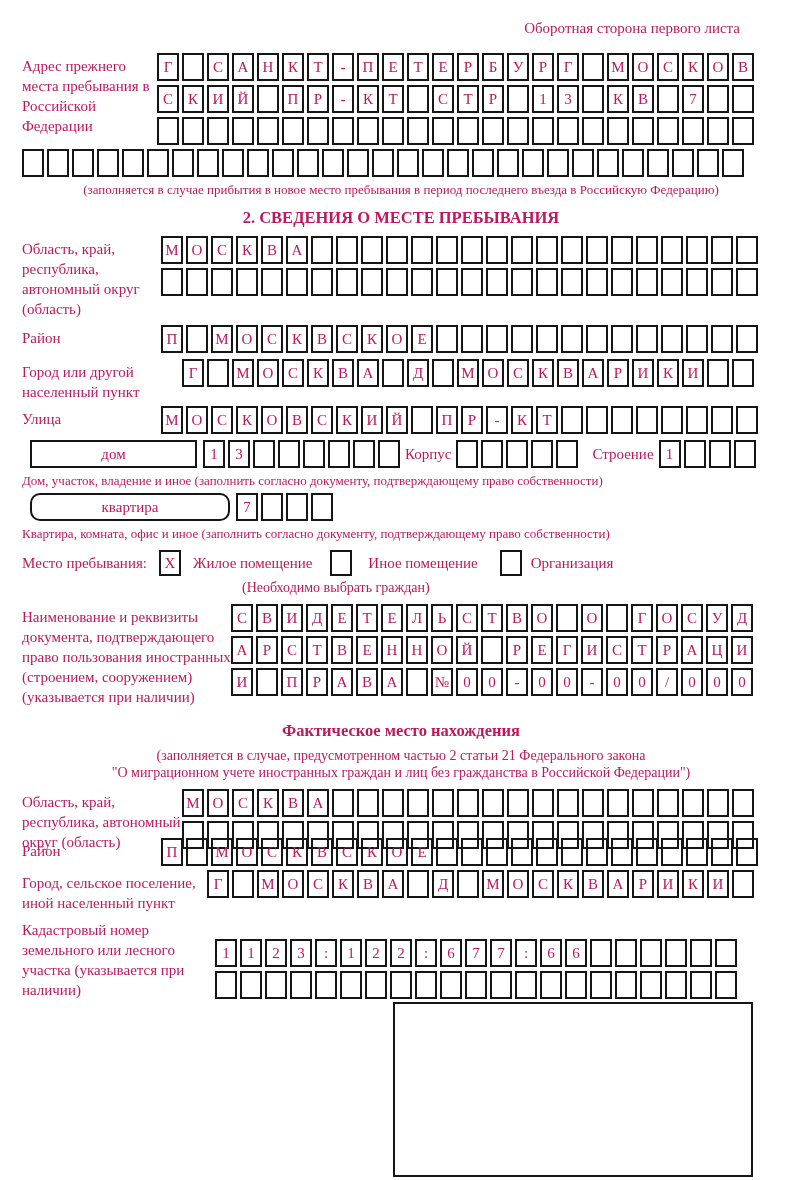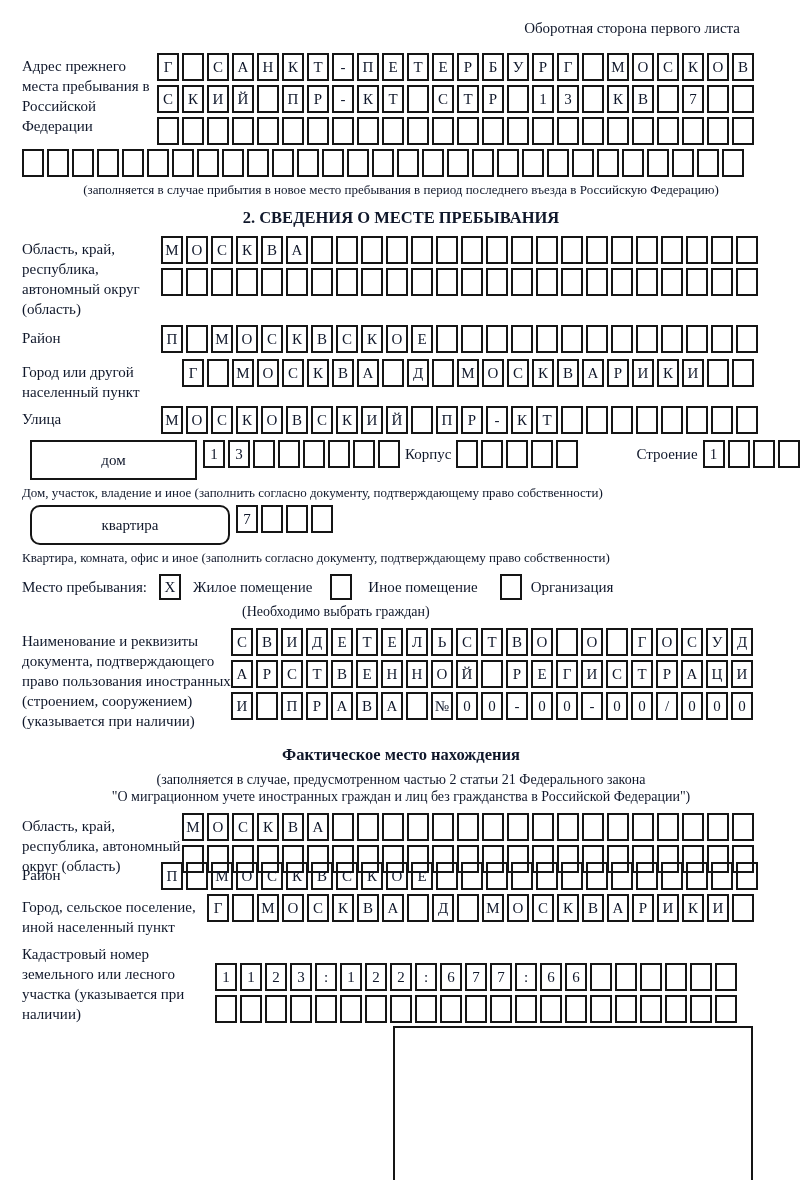--- a/index.html
+++ b/index.html
@@ -1,21 +1,21 @@
 <!DOCTYPE html>
 <html><head>
 <meta charset="utf-8">
 <style>
   html,body{margin:0;padding:0;background:#e8e8e8;}
   .page{
     position:relative;
     width:800px;height:1180px;
     background:#ffffff;
     font-family:"Liberation Serif","DejaVu Serif",serif;
-    color:#0f172a;
+    color:#be185d;
     box-sizing:border-box;
     padding:20px 20px 0 22px;
     overflow:hidden;
   }
   .side-note{ text-align:right; font-size:15px; padding-right:40px; margin-bottom:16px; }
 
   .frow{ display:flex; align-items:flex-start; }
   .label{ font-size:15px; line-height:20px; padding-top:3px; }
   .w135{ width:135px; flex:0 0 135px;}
   .w139{ width:139px; flex:0 0 139px;}
@@ -33,21 +33,21 @@
     font-size:15px; line-height:24px; text-align:center;
     font-family:"Liberation Serif","DejaVu Serif",serif;
   }
   .mt4{margin-top:4px;} .mt6{margin-top:6px;} .mt8{margin-top:8px;}
 
   .caption{ font-size:13px; line-height:17px; }
   .caption.center{ text-align:center; }
   .h-title{ text-align:center; font-size:16.5px; font-weight:bold; margin:10px 0 8px 0; }
 
   .named-box{
-    box-sizing:border-box; height:40px; border:2px solid #151515;
+    box-sizing:border-box; height:28px; border:2px solid #151515;
     display:flex; align-items:center; justify-content:center;
     font-size:15px;
   }
   .dom-rect{ width:167px; flex:0 0 167px; }
   .kv-rect{ width:200px; flex:0 0 200px;border-radius:10px; }
   .inline-lab{ font-size:15px; line-height:28px; padding:0 5px; }
 
   .chk-row{ display:flex; align-items:center; font-size:15px; margin-top:8px; }
   .chkbox{
     box-sizing:border-box; width:22px; height:26px; border:2px solid #151515;
@@ -343,21 +343,21 @@
         <div class="cell"></div>
       </div>
     <div class="inline-lab">Корпус</div>
     <div class="boxrow">
         <div class="cell"></div>
         <div class="cell"></div>
         <div class="cell"></div>
         <div class="cell"></div>
         <div class="cell"></div>
       </div>
-    <div class="inline-lab" style="padding-left:14px;margin-left:44px;">Строение</div>
+    <div class="inline-lab" style="padding-left:14px;">Строение</div>
     <div class="boxrow">
         <div class="cell">1</div>
         <div class="cell"></div>
         <div class="cell"></div>
         <div class="cell"></div>
       </div>
   </div>
   <div class="caption mt4">Дом, участок, владение и иное (заполнить согласно документу, подтверждающему право собственности)</div>
 
   <div class="frow mt4 indent8">

